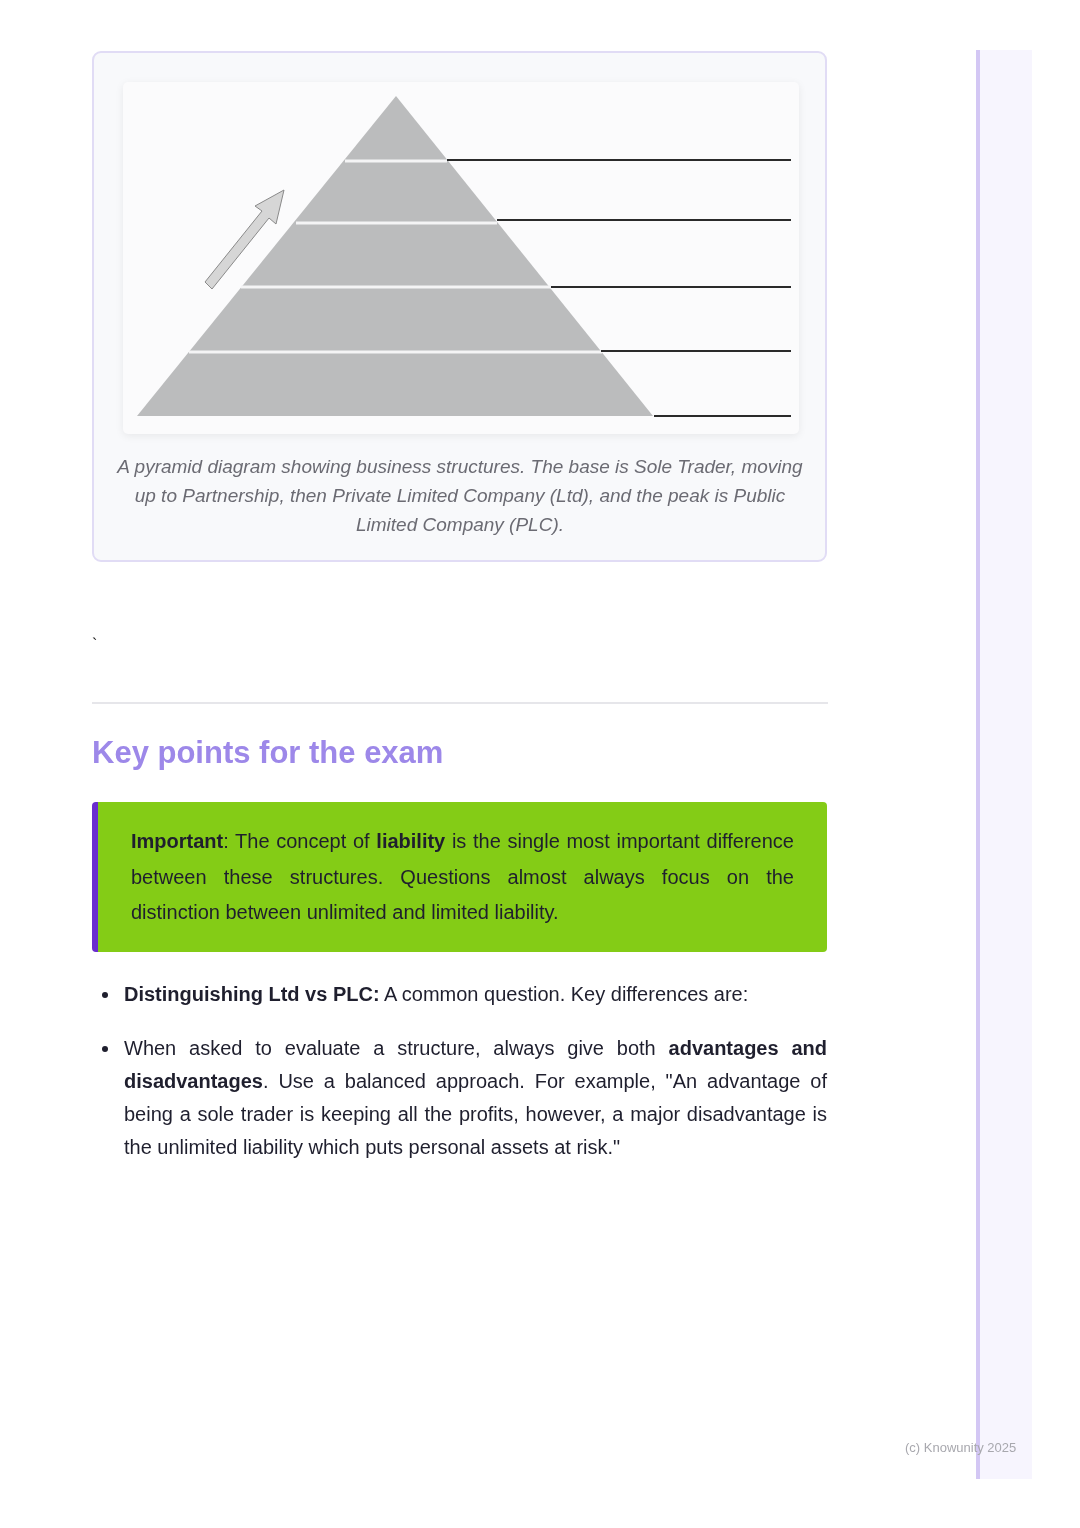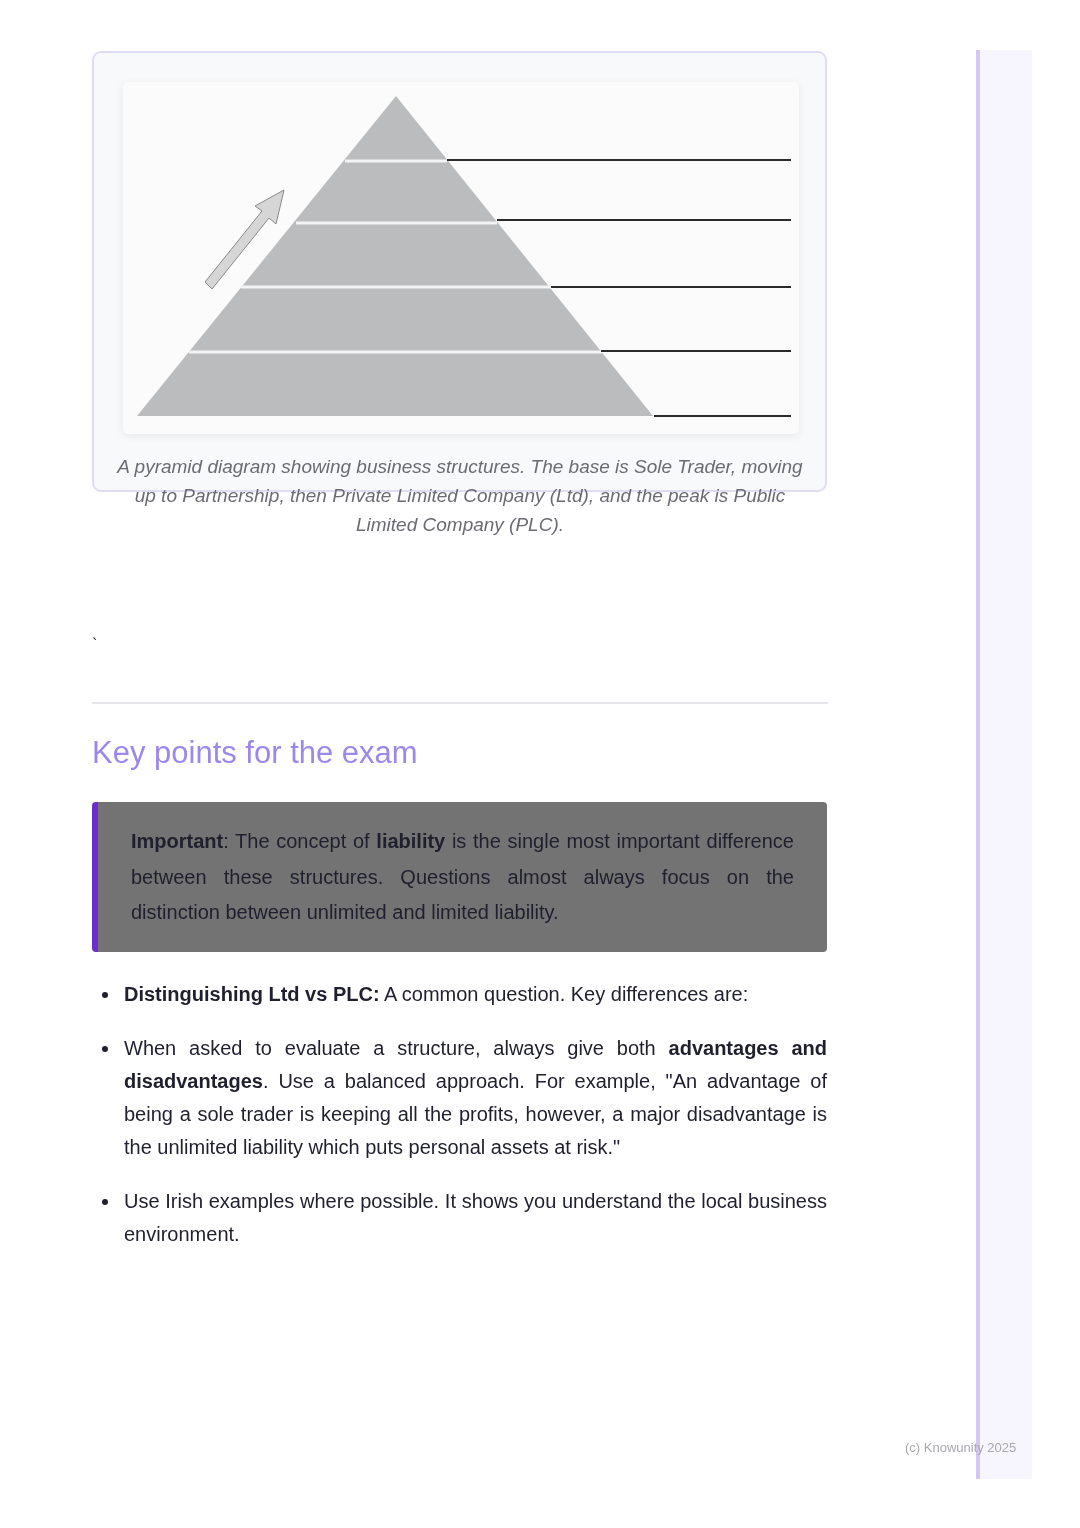--- a/index.html
+++ b/index.html
@@ -1,46 +1,46 @@
 <!DOCTYPE html>
 <html><head>
   <meta charset="utf-8">
   <style>
     * { box-sizing: border-box; margin: 0; padding: 0; }
     html, body { width: 1080px; height: 1528px; background: #ffffff; overflow: hidden; }
     body { position: relative; font-family: "Liberation Sans", "DejaVu Sans", sans-serif; color: #1f1f2e; }
 
     .figure-card {
-      position: absolute; left: 92px; top: 51px; width: 735px; height: 441px;
+      position: absolute; left: 92px; top: 51px; width: 735px; height: 511px;
       background: #f8f9fb; border: 2px solid #e1dcf5; border-radius: 9px;
     }
     .figure-image {
       position: absolute; left: 29px; top: 29px; width: 676px; height: 352px;
       background: #fbfbfc; border-radius: 5px;
       box-shadow: 0 2px 8px rgba(0,0,0,0.07);
     }
     .figure-image svg { position: absolute; left: 0; top: 0; }
     .figure-caption {
       position: absolute; left: 20px; top: 399px; width: 692px;
       text-align: center; font-style: italic; font-size: 19px; line-height: 29px;
       color: #6b6b73;
     }
 
     .stray-mark { position: absolute; left: 92px; top: 636px; font-size: 16px; color: #222; }
 
     .divider { position: absolute; left: 92px; top: 702px; width: 736px; height: 2px; background: #e6e6ea; }
 
     .section-title {
       position: absolute; left: 92px; top: 735px;
-      font-size: 31px; font-weight: normal; color: #9d88e9;
+      font-size: 31px; font-weight: bold; color: #9d88e9;
     }
 
     .callout {
       position: absolute; left: 92px; top: 802px; width: 735px; height: 150px;
-      background: #737373; border-left: 6px solid #6a2dcf; border-radius: 4px;
+      background: #84cc16; border-left: 6px solid #6a2dcf; border-radius: 4px;
       padding: 22px 33px 0 33px;
       font-size: 20px; line-height: 35.5px; text-align: justify; color: #1f1f2e;
     }
     .callout b { font-weight: bold; }
 
     .bullets { position: absolute; left: 92px; top: 978px; width: 735px; font-size: 20px; color: #1f1f2e; }
     .bullet { position: relative; padding-left: 32px; line-height: 33px; text-align: justify; }
     .bullet::before {
       content: ""; position: absolute; left: 10px; top: 14px;
       width: 6px; height: 6px; background: #1f1f2e; border-radius: 50%;
@@ -103,19 +103,16 @@
 
 <div class="bullets">
   <div class="bullet">
     <b>Distinguishing Ltd vs PLC:</b><span> A common question. Key differences are:</span>
     <div class="sub-list">
     </div>
   </div>
   <div class="bullet b2">
     <span>When asked to evaluate a structure, always give both </span><b>advantages and disadvantages</b><span>. Use a balanced approach. For example, "An advantage of being a sole trader is keeping all the profits, however, a major disadvantage is the unlimited liability which puts personal assets at risk."</span>
   </div>
-  <div class="bullet b3">
-    <span>Use Irish examples where possible. It shows you understand the local business environment.</span>
-  </div>
 </div>
 
 <div class="side-panel"></div>
 <div class="footer-note">(c) Knowunity 2025</div>
 
 </body></html>

